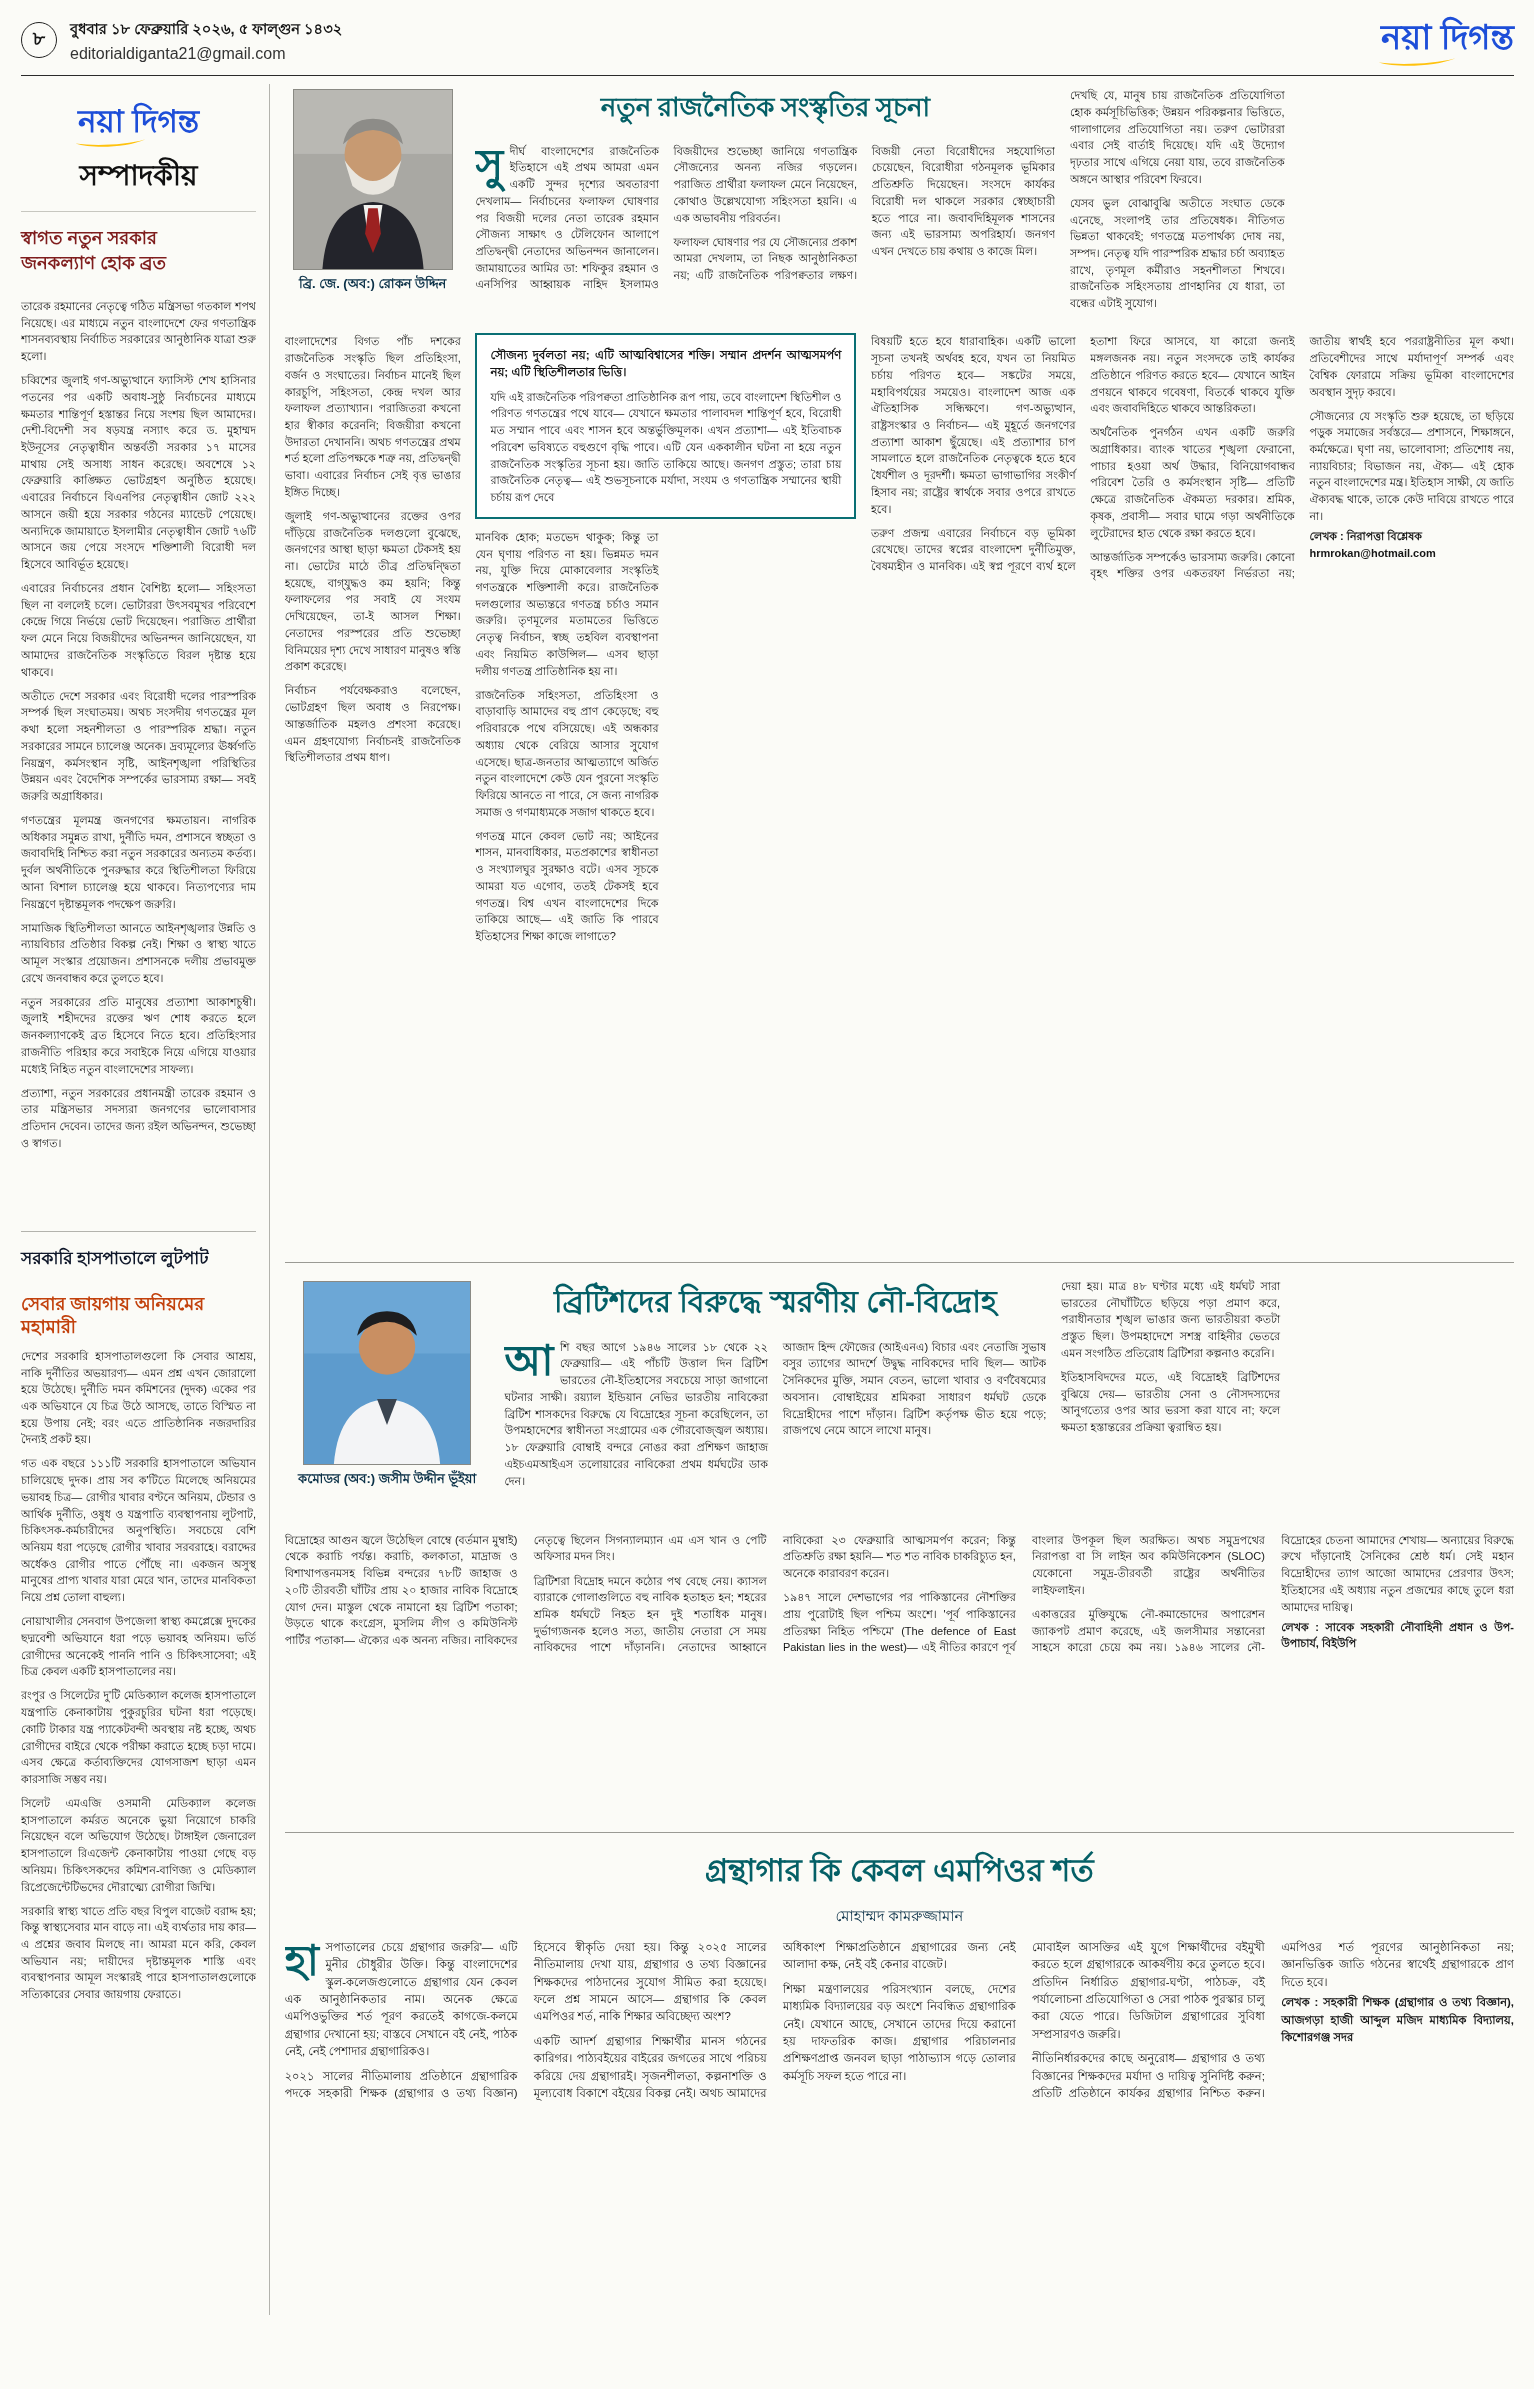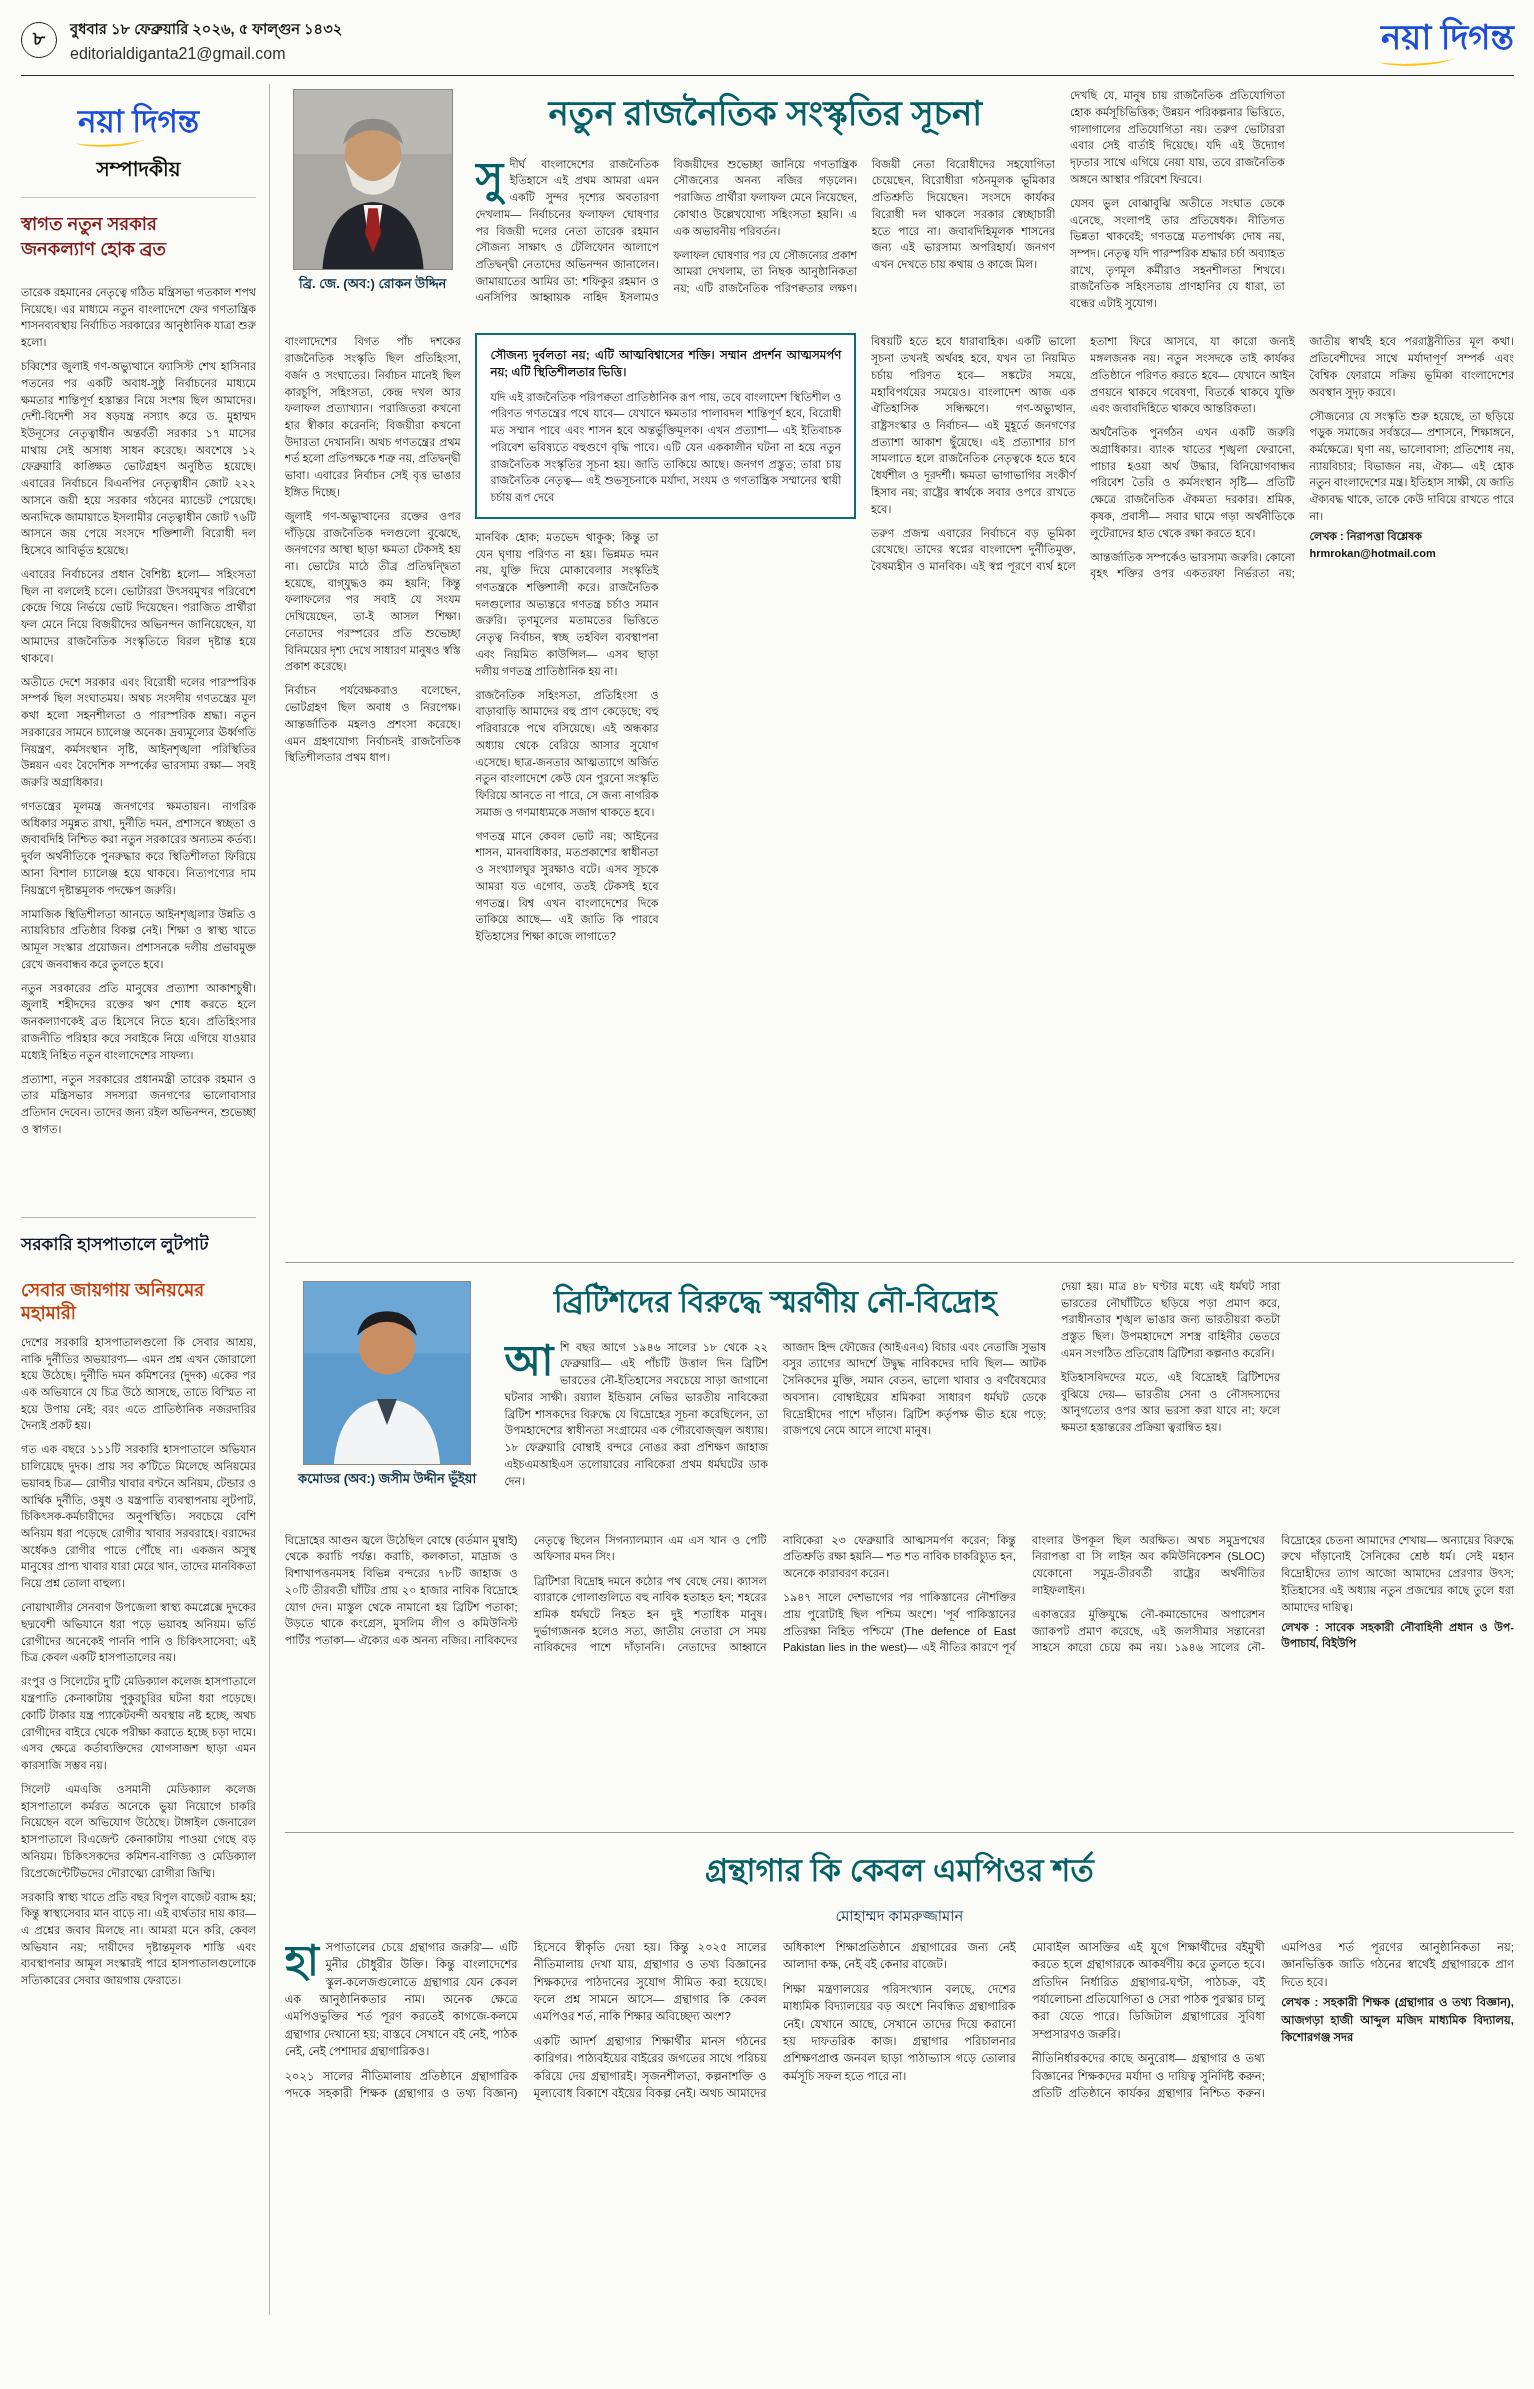--- a/index.html
+++ b/index.html
@@ -19,37 +19,37 @@
   .brand-masthead .brand-text { font-size:34px; }
   .brand-left .brand-text { font-size:31px; }
 
   
   .content { display:flex; gap:14.7px; padding-top:8.1px; }
   .left-col { width:249px; flex:none; border-right:0.8px solid #b3b3ad; padding-right:13px; }
   .right-area { flex:1; min-width:0; }
 
   
   .edit-logo-block { text-align:center; padding:13px 0 9.8px; border-bottom:0.8px solid #c7c7c0; margin-bottom:14.7px; }
-  .section-label { font-size:20px; font-weight:bold; margin-top:4.9px; color:#101010; }
+  .section-label { font-size:28px; font-weight:bold; margin-top:4.9px; color:#101010; }
   .edit-title { font-size:18px; line-height:1.35; margin-bottom:23px; color:#7f1d1d; }
   .edit-kicker { font-size:17px; margin-bottom:20px; color:#0f172a; }
   .edit-title2 { font-size:18px; line-height:1.3; margin-bottom:8.1px; color:#c2410c; }
   .hdivider { border-top:0.8px solid #b3b3ad; margin:13px 0; }
   .edit-body-1 { height:920px; overflow:hidden; }
   .edit-body-2 { height:912px; overflow:hidden; }
 
   
   .body-text { font-size:11px; line-height:1.52; text-align:justify; color:#161616; }
   .body-text p { margin-bottom:7.3px; }
   .cols-2 { column-count:2; column-gap:14.7px; column-fill:auto; }
   .cols-3 { column-count:3; column-gap:14.7px; column-fill:auto; }
   .cols-5 { column-count:5; column-gap:16.3px; column-fill:auto; }
   .balanced { column-fill:balance; }
   .headline { color:#045f66; font-weight:bold; text-align:center; white-space:nowrap; }
-  .headline-a { font-size:34px; }
+  .headline-a { font-size:26px;font-family:Liberation Serif, serif; }
   .headline-b { font-size:30px; }
   .headline-c { font-size:31px; white-space:normal; }
   .byline { font-size:13px; font-weight:bold; text-align:center; margin-top:5.7px; color:#0a3047; line-height:1.3; }
   .byline-c { text-align:center; font-size:14.7px; font-weight:normal; margin-top:6.5px; color:#0a3047; }
   .dropcap { float:left; font-size:42px; line-height:0.85; font-weight:bold; color:#045f66; padding:4.1px 6.5px 0 0; }
   .author-note { font-weight:bold; margin-top:3.3px; }
   .photo { border:0.8px solid #8a8a84; background:#ccc; }
   .photo svg { display:block; width:100%; height:100%; }
 
   

